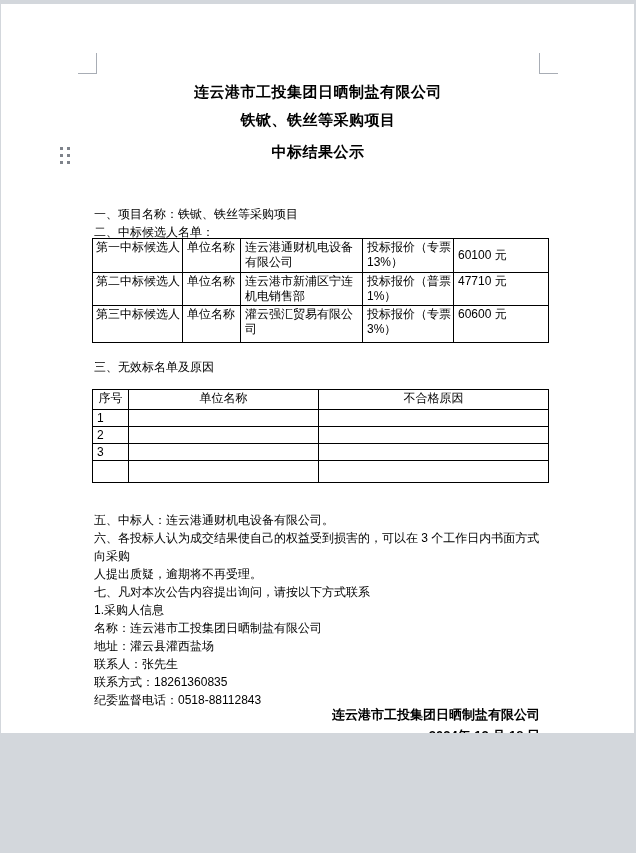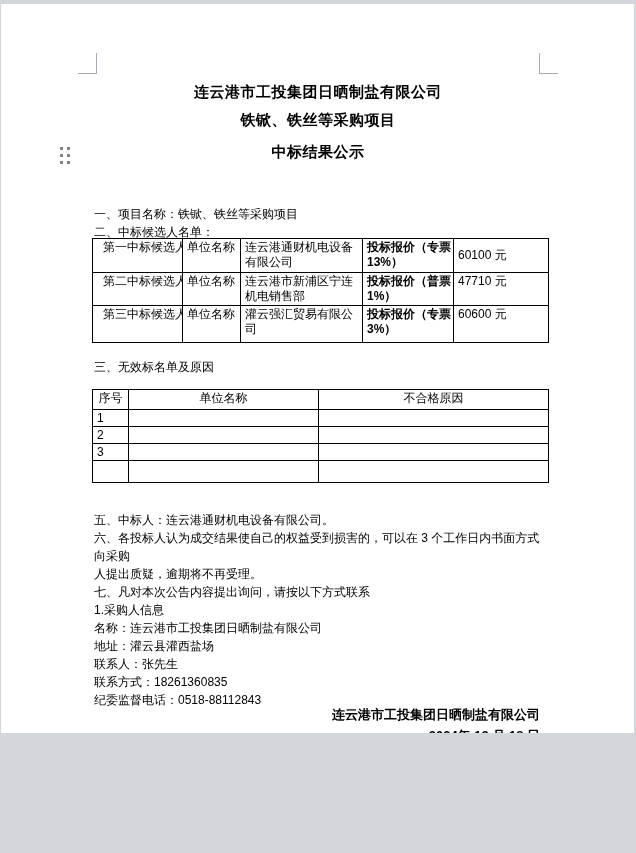--- a/index.html
+++ b/index.html
@@ -67,23 +67,23 @@
     border: 1px solid #000;
     vertical-align: top;
     padding: 1px 4px;
     line-height: 15px;
     overflow: hidden;
   }
   .tbl-candidates { left: 92px; top: 238px; width: 456px; }
   .tbl-candidates .r1 { height: 34px; }
   .tbl-candidates .r2 { height: 33px; }
   .tbl-candidates .r3 { height: 37px; }
-  .tbl-candidates td.rank  { white-space: nowrap; padding-left: 10px; padding-right: 1px; font-family: Liberation Serif, serif; }
+  .tbl-candidates td.rank  { white-space: nowrap; padding-left: 3px; padding-right: 1px; font-family: Liberation Serif, serif; }
   .tbl-candidates td.vmid  { vertical-align: middle; margin-left: 41px; }
-  .tbl-candidates td.quote { padding-right: 0; font-weight: bold; }
+  .tbl-candidates td.quote { padding-right: 0; }
 
   .tbl-invalid { left: 92px; top: 389px; width: 456px; }
   .tbl-invalid td { line-height: 14px; }
   .tbl-invalid .hr  { height: 20px; text-align: center; }
   .tbl-invalid .rr1 { height: 17px; }
   .tbl-invalid .rr2 { height: 16px; }
   .tbl-invalid .rr3 { height: 16px; }
   .tbl-invalid .rr4 { height: 22px; }
 
   .body-text {

